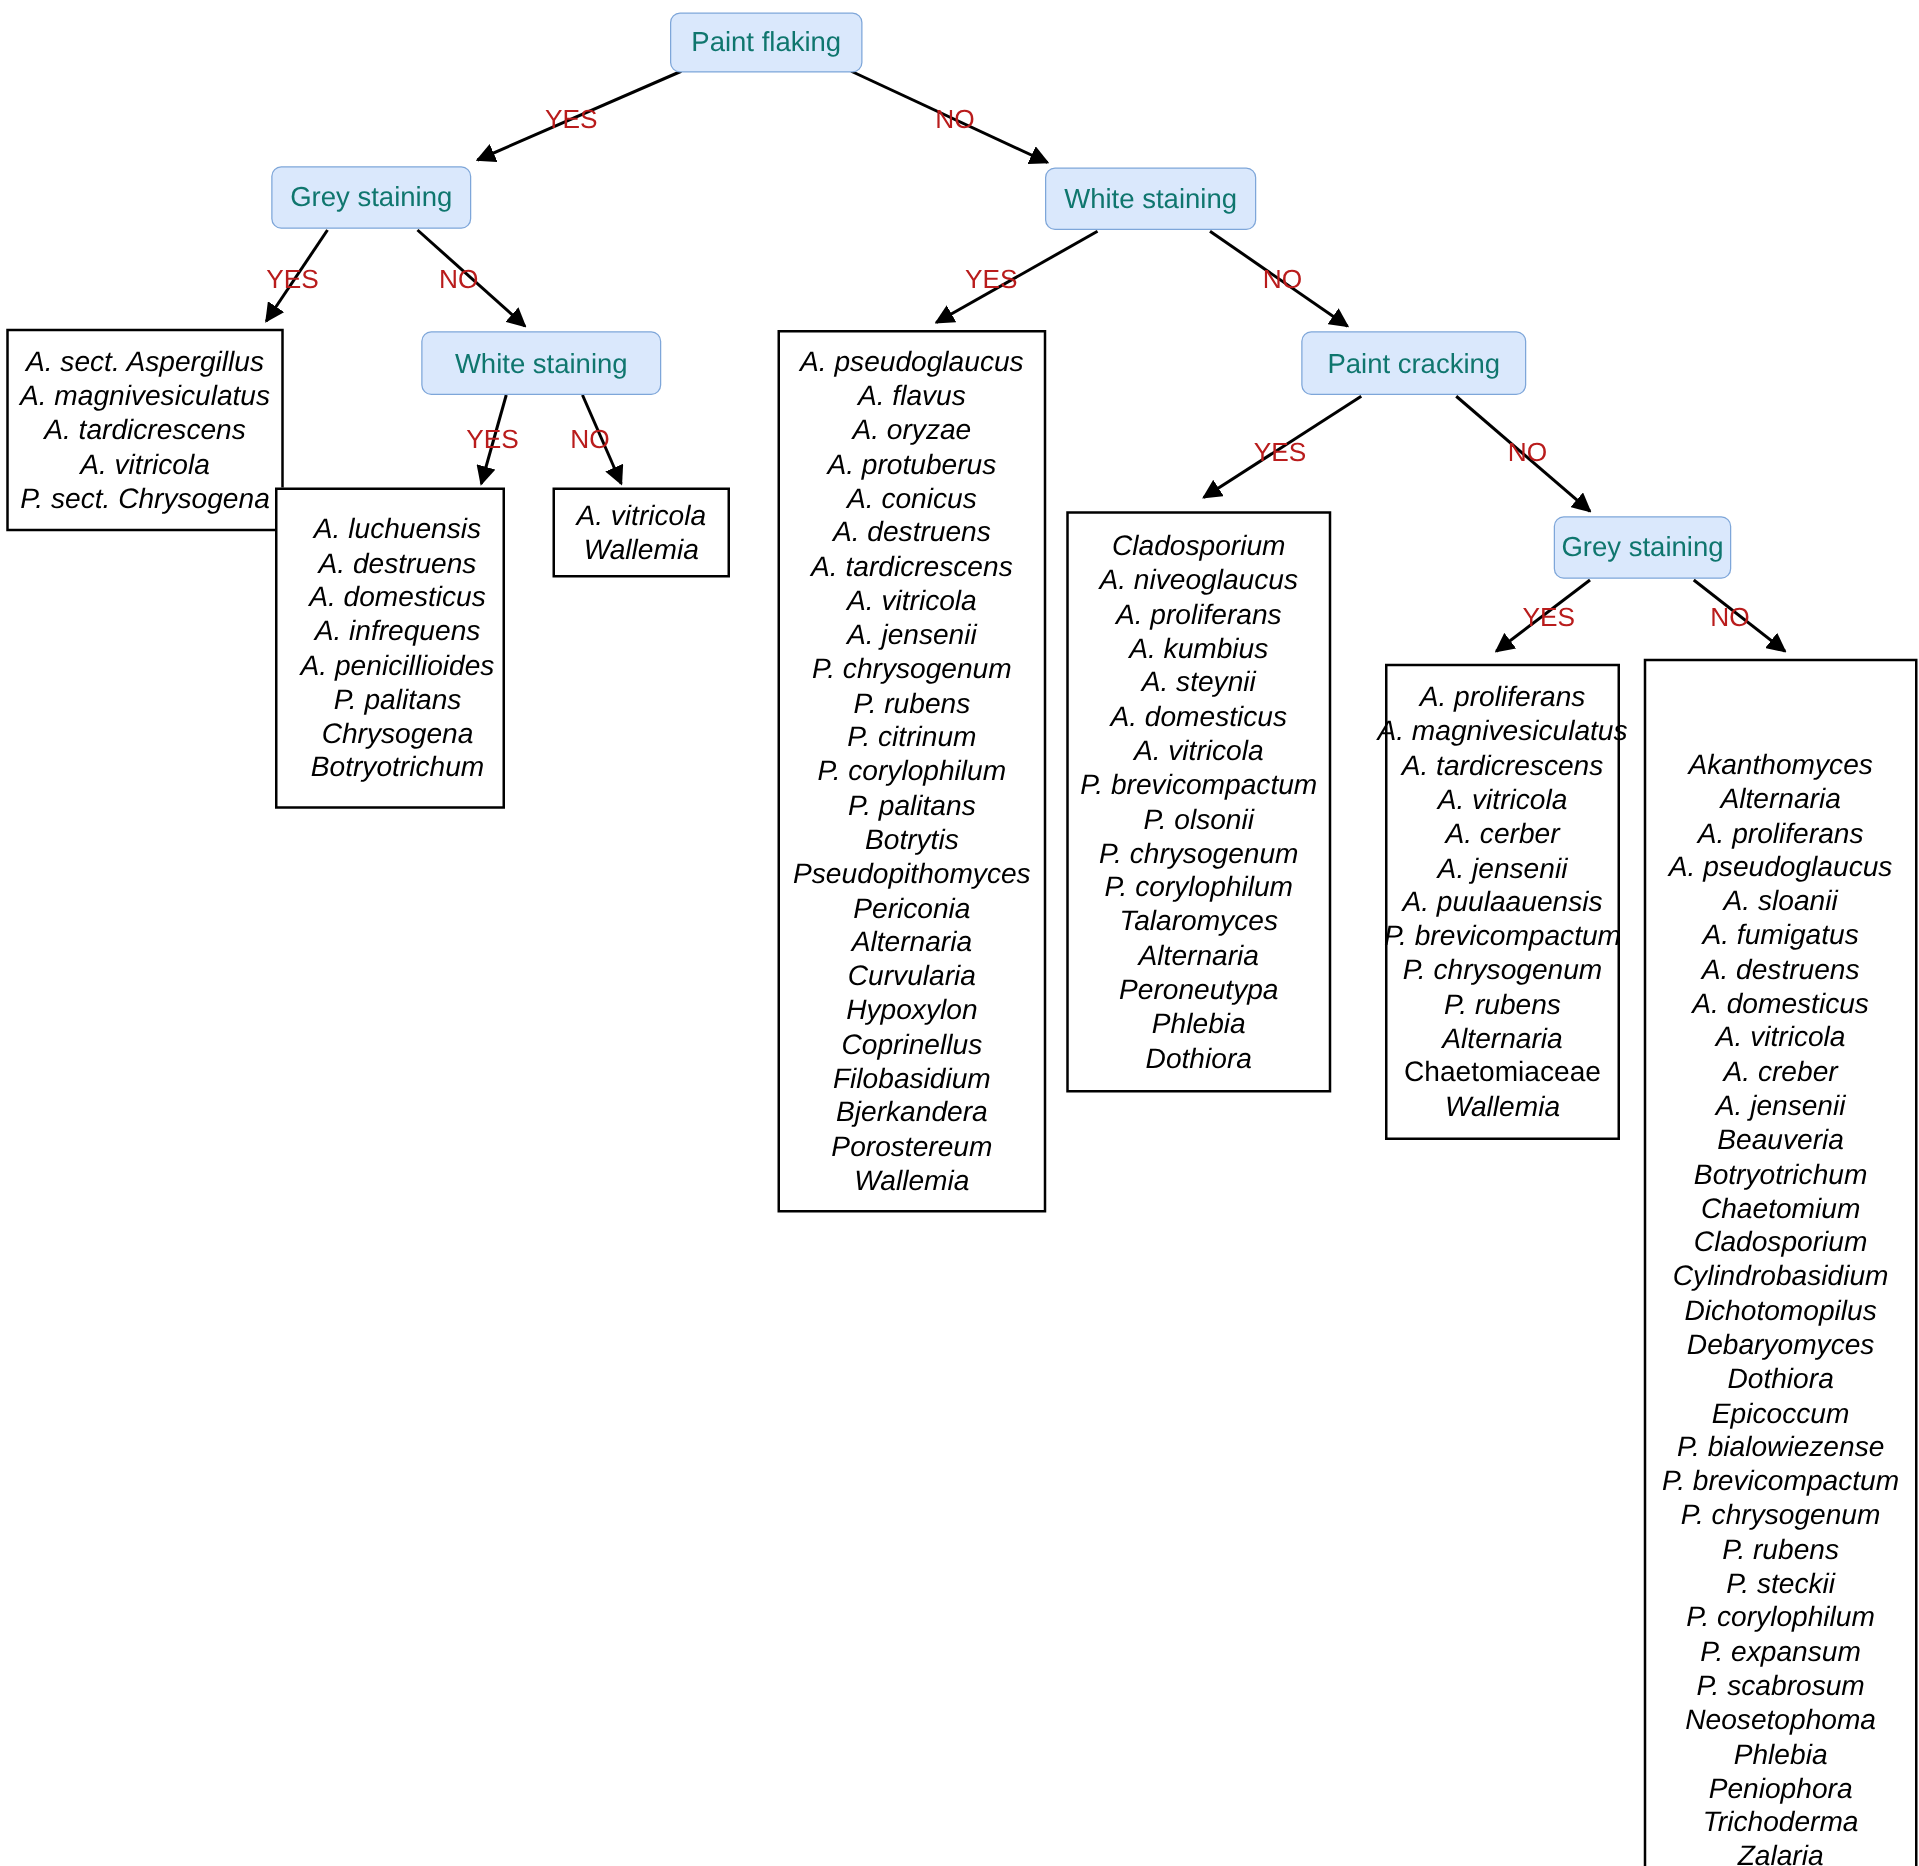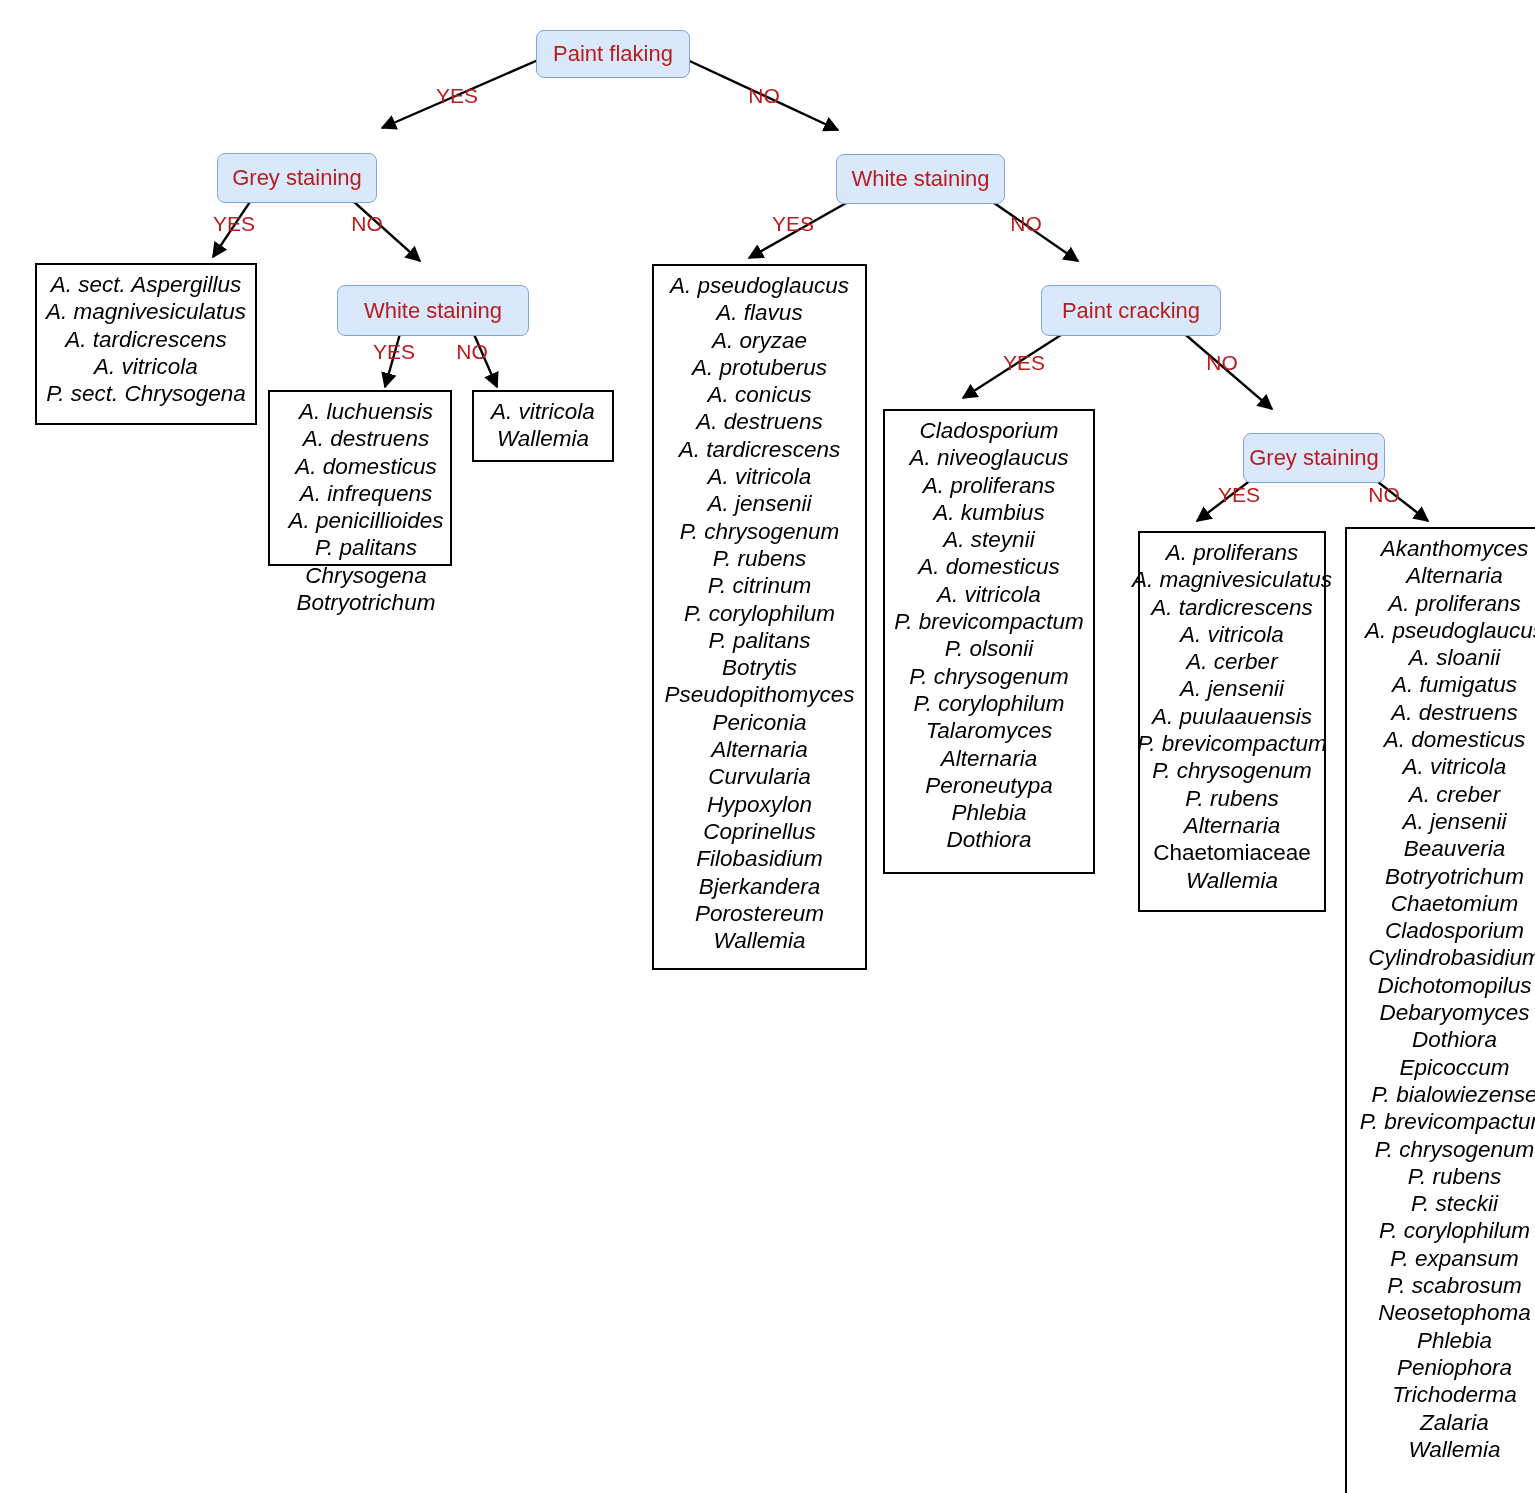--- a/index.html
+++ b/index.html
@@ -28,38 +28,37 @@
   .dnode {
     position: absolute;
     box-sizing: border-box;
     background: #dae8fc;
     border: 1.6px solid #7ea6d9;
     border-radius: 8px;
     display: flex;
     align-items: center;
     justify-content: center;
     font-size: 22px;
-    color: #b91c1c;
+    color: #0f766e;
     white-space: nowrap;
     z-index: 3;
-    margin-top: 20px;
   }
 
   
   .leafbox {
     position: absolute;
     box-sizing: border-box;
     background: #ffffff;
     border: 2.2px solid #000000;
     display: flex;
     flex-direction: column;
     align-items: center;
+    justify-content: center;
     z-index: 2;
     padding: 6px 4px;
-    margin-left: 30px;
   }
   .leafbox .item {
     font-size: 22.5px;
     font-style: italic;
     line-height: 27.3px;
     color: #000000;
     white-space: nowrap;
     text-align: center;
   }
   .leafbox .item.upright {
@@ -153,21 +152,21 @@
   <div class="elabel" style="left:1384px; top:495px;">NO</div>
 
   <div class="leafbox" style="left:5px; top:263px; width:222px; height:162px;">
       <div class="item">A. sect. Aspergillus</div>
       <div class="item">A. magnivesiculatus</div>
       <div class="item">A. tardicrescens</div>
       <div class="item">A. vitricola</div>
       <div class="item">P. sect. Chrysogena</div>
     </div>
 
-  <div class="leafbox" style="left:238px; top:390px; width:184px; height:176px;padding-left:16px;">
+  <div class="leafbox" style="left:220px; top:390px; width:184px; height:257px;padding-left:16px;">
       <div class="item">A. luchuensis</div>
       <div class="item">A. destruens</div>
       <div class="item">A. domesticus</div>
       <div class="item">A. infrequens</div>
       <div class="item">A. penicillioides</div>
       <div class="item">P. palitans</div>
       <div class="item">Chrysogena</div>
       <div class="item">Botryotrichum</div>
     </div>
 

